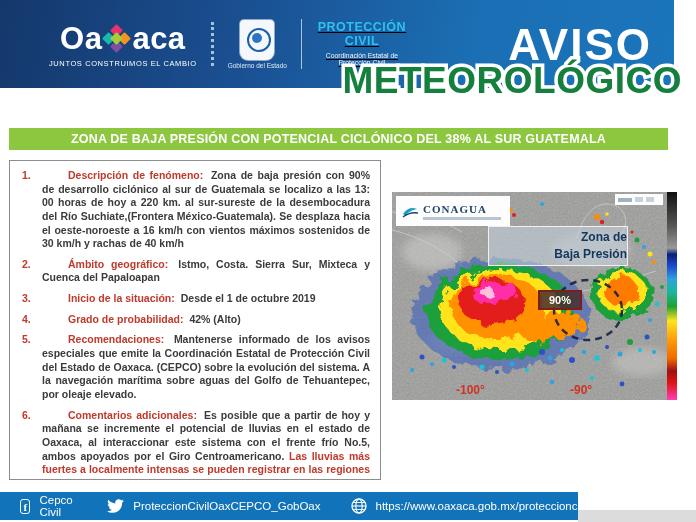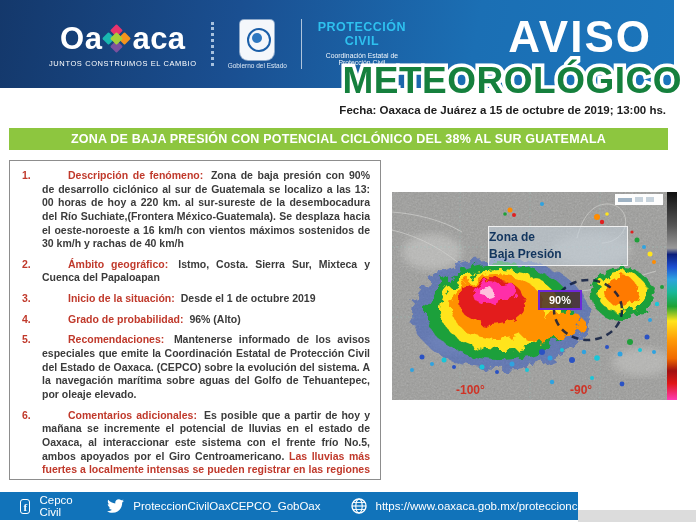--- a/index.html
+++ b/index.html
@@ -20,24 +20,24 @@
   .lx-s { left:8px; top:16px;background:#7b519d; }
   .lx-c { left:8px; top:8px; background:#a6ce39; }
   .logo-tagline { color:#fff; font-size:7.5px; font-weight:normal; letter-spacing:.6px; margin-top:2px; }
   .dotted-div { width:0; height:44px; border-left:3px dotted rgba(215,232,248,.75); }
   .seal-block { display:flex; flex-direction:column; align-items:center; gap:2px; }
   .seal { width:34px; height:40px; background:#f4f7fb; border-radius:4px 4px 8px 8px; position:relative; box-shadow:0 0 0 1px rgba(255,255,255,.5); }
   .seal:before { content:""; position:absolute; left:7px; top:8px; width:20px; height:20px; border-radius:50%; border:2px solid #1b5fa8; }
   .seal:after { content:""; position:absolute; left:12px; top:13px; width:10px; height:10px; background:#2e77c0; border-radius:50%; }
   .seal-caption { color:#dce9f6; font-size:6.5px; }
   .vline { width:1px; height:50px; background:rgba(255,255,255,.65); }
-  .pc-block { display:flex; flex-direction:column; align-items:center; line-height:1.1; }
+  .pc-block { display:flex; flex-direction:column; align-items:center; line-height:1.1;text-decoration:underline; }
   .pc-title { color:#2ec1ef; font-weight:bold; font-size:12.5px; letter-spacing:.5px; text-align:center; }
   .pc-sub { color:#f0f6fc; font-size:6.8px; margin-top:3px; text-align:center; width:92px; }
-  .aviso { position:absolute; top:12px; right:22px; color:#fff; font-weight:bold; font-size:44px; letter-spacing:2px; }
+  .aviso { position:absolute; top:20px; right:22px; color:#fff; font-weight:bold; font-size:44px; letter-spacing:2px; }
   .meteo { position:absolute; top:60px; right:14px; color:#15803d; font-weight:bold; font-size:37px; letter-spacing:.5px; z-index:1; }
   .meteo::before { content:attr(data-text); position:absolute; left:0; top:0; z-index:-1; color:#fff; -webkit-text-stroke:7px #ffffff; }
   .fecha { position:absolute; top:104px; right:30px; font-size:11.5px; color:#1d1d1d; font-weight:bold; }
 
   
   .banner { position:absolute; top:128px; left:9px; width:659px; height:22px; background:#8dc63f;
     color:#fff; font-weight:bold; font-size:12.5px; text-align:center; line-height:22px; letter-spacing:.2px; }
 
   
   .advisory { position:absolute; top:160px; left:9px; width:372px; height:320px; border:1.5px solid #8d8d8d;
@@ -52,23 +52,23 @@
   .satellite { position:absolute; top:192px; left:392px; width:285px; height:208px; background:#9c9c9a; overflow:hidden; }
   .sat-svg { position:absolute; left:0; top:0; }
   .conagua-box { position:absolute; left:4px; top:4px; width:114px; height:30px; background:#fdfdfd; display:flex; align-items:center; padding:2px 5px; gap:4px; }
   .conagua-text { display:flex; flex-direction:column; }
   .conagua-name { color:#20456b; font-weight:bold; font-size:11px; letter-spacing:1px; font-family:"Liberation Serif",serif; }
   .conagua-bar { width:78px; height:3px; background:#b9c6d2; margin-top:2px; }
   .lanot-box { position:absolute; right:14px; top:2px; width:48px; height:11px; background:#fdfdfd; display:flex; align-items:center; gap:3px; padding:0 3px; }
   .lanot-box b { display:block; width:14px; height:4px; background:#9fb3c4; }
   .lanot-box i { display:block; width:8px; height:5px; background:#c7d3dc; }
   .zone-box { position:absolute; left:96px; top:34px; width:140px; height:40px; background:rgba(196,209,220,.55);
-    border:1.5px solid #f0f0f0; color:#12355e; font-weight:bold; font-size:12px; text-align:left; line-height:1.45; padding-top:2px; }
+    border:1.5px solid #f0f0f0; color:#12355e; font-weight:bold; font-size:12px; text-align:right; line-height:1.45; padding-top:2px; }
   .prob-box { position:absolute; left:146px; top:98px; width:44px; height:20px; background:rgba(72,46,46,.85);
-    border:2px solid #6d28d9; color:#fff; font-weight:bold; font-size:11px; text-align:center; line-height:16px; }
+    border:2px solid #7f1d1d; color:#fff; font-weight:bold; font-size:11px; text-align:center; line-height:16px; }
   .lon-label { position:absolute; bottom:3px; color:#cf3326; font-size:12px; font-weight:bold; }
   .lon-left { left:64px; } .lon-right { left:178px; }
   .scalebar { position:absolute; right:0; top:0; width:10px; height:208px;
     background:linear-gradient(180deg,#111 0%,#555 16%,#999 27%,#0b1e7a 30%,#1d4fd0 36%,#2fa2e0 42%,#19b89a 48%,#1fa233 55%,#ffe41c 62%,#ff9c07 71%,#f06a00 80%,#a01010 86%,#e01616 92%,#ff3cb4 100%); }
 
   
   .footer { position:absolute; top:492px; left:0; width:578px; height:28px; background:#1173ba;
     display:flex; align-items:center; color:#fff; font-size:11.5px; padding-left:20px; gap:10px; }
   .footer .entry { display:flex; align-items:center; gap:9px; margin-right:20px; }
   .fb-icon { width:15px; height:15px; border:1.6px solid #fff; border-radius:3px; color:#fff; font-weight:bold; font-size:11px; text-align:center; line-height:14px; font-family:"Liberation Serif",serif; }
@@ -103,40 +103,39 @@
       <div class="vline"></div>
       <div class="pc-block">
         <div class="pc-title">PROTECCIÓN</div>
         <div class="pc-title">CIVIL</div>
         <div class="pc-sub">Coordinación Estatal de Protección Civil</div>
       </div>
     </div>
     <div class="aviso">AVISO</div>
   </div>
   <div class="meteo" data-text="METEOROLÓGICO">METEOROLÓGICO</div>
-  <div class="fecha">Fecha: Oaxaca de Juárez a 15 de octubre de 2019; 13:00 hs.</div>
 
   <div class="banner">ZONA DE  BAJA PRESIÓN CON POTENCIAL CICLÓNICO DEL 38% AL SUR  GUATEMALA</div>
 
   <div class="advisory">
     <div class="item">
       <span class="num">1.</span>
       <span class="txt"><span class="heading">Descripción de fenómeno:</span> <span>Zona de baja presión con 90% de desarrollo ciclónico al sur de Guatemala se localizo a las 13: 00 horas de hoy a 220 km. al sur-sureste de la desembocadura del Río Suchiate,(Frontera México-Guatemala). Se desplaza hacia el oeste-noroeste a 16 km/h con vientos máximos sostenidos de 30 km/h y rachas de 40 km/h</span> <span class="highlight"></span></span>
     </div>
     <div class="item">
       <span class="num">2.</span>
       <span class="txt"><span class="heading">Ámbito geográfico:</span> <span>Istmo, Costa. Sierra Sur, Mixteca y Cuenca del Papaloapan</span></span>
     </div>
     <div class="item">
       <span class="num">3.</span>
       <span class="txt"><span class="heading">Inicio de la situación:</span> <span>Desde el 1 de octubre 2019</span></span>
     </div>
     <div class="item">
       <span class="num">4.</span>
-      <span class="txt"><span class="heading">Grado de probabilidad:</span> <span>96%  (Alto)</span></span>
+      <span class="txt"><span class="heading">Grado de probabilidad:</span> <span>42%  (Alto)</span></span>
     </div>
     <div class="item">
       <span class="num">5.</span>
       <span class="txt"><span class="heading">Recomendaciones:</span> <span>Mantenerse informado de los avisos especiales que emite la Coordinación Estatal de Protección Civil del Estado de Oaxaca. (CEPCO) sobre la evolución del sistema. A la navegación marítima sobre aguas del Golfo de Tehuantepec, por oleaje elevado.</span></span>
     </div>
     <div class="item">
       <span class="num">6.</span>
       <span class="txt"><span class="heading">Comentarios adicionales:</span> <span>Es posible que a partir de hoy y mañana  se incremente el potencial de lluvias en el estado de Oaxaca, al interaccionar este sistema con el frente frío No.5, ambos apoyados por el Giro Centroamericano.</span> <span class="highlight">Las lluvias más fuertes a localmente intensas se pueden registrar en las regiones de la Costa, Istmo, Sierra Sur , Mixteca y Cuenca del Papaloapan.</span></span>
     </div>
   </div>
@@ -226,20 +225,30 @@
           <circle cx="250" cy="120" r="2.5" fill="#1fa03a"></circle>
         <circle cx="258" cy="128" r="2" fill="#2fa2e0"></circle>
           <circle cx="265" cy="112" r="2.2" fill="#19c6d8"></circle>
         <circle cx="270" cy="95" r="2" fill="#1fa03a"></circle>
           <circle cx="160" cy="190" r="2.2" fill="#2fa2e0"></circle>
         <circle cx="200" cy="186" r="2" fill="#19c6d8"></circle>
           <circle cx="230" cy="192" r="2.4" fill="#2a52c4"></circle>
       </g>
       <ellipse cx="196" cy="118" rx="34" ry="30" fill="none" stroke="#0d1b3e" stroke-width="2.5" stroke-dasharray="7,5" opacity="0.85"></ellipse>
     </svg>
+    <div class="conagua-box">
+      <svg width="18" height="18" viewBox="0 0 18 18">
+        <path d="M2,12 C6,6 11,5 16,7 C11,8 7,10 5,14 Z" fill="#18a0c8"></path>
+        <path d="M2,15 C7,11 12,10 17,11" stroke="#20456b" stroke-width="1.5" fill="none"></path>
+      </svg>
+      <div class="conagua-text">
+        <span class="conagua-name">CONAGUA</span>
+        <span class="conagua-bar"></span>
+      </div>
+    </div>
     <div class="lanot-box">
         <b></b>
         <i></i>
         <i></i>
       </div>
     <div class="zone-box">
       <div>Zona de</div>
       <div>Baja Presión</div>
     </div>
     <div class="prob-box">90%</div>

